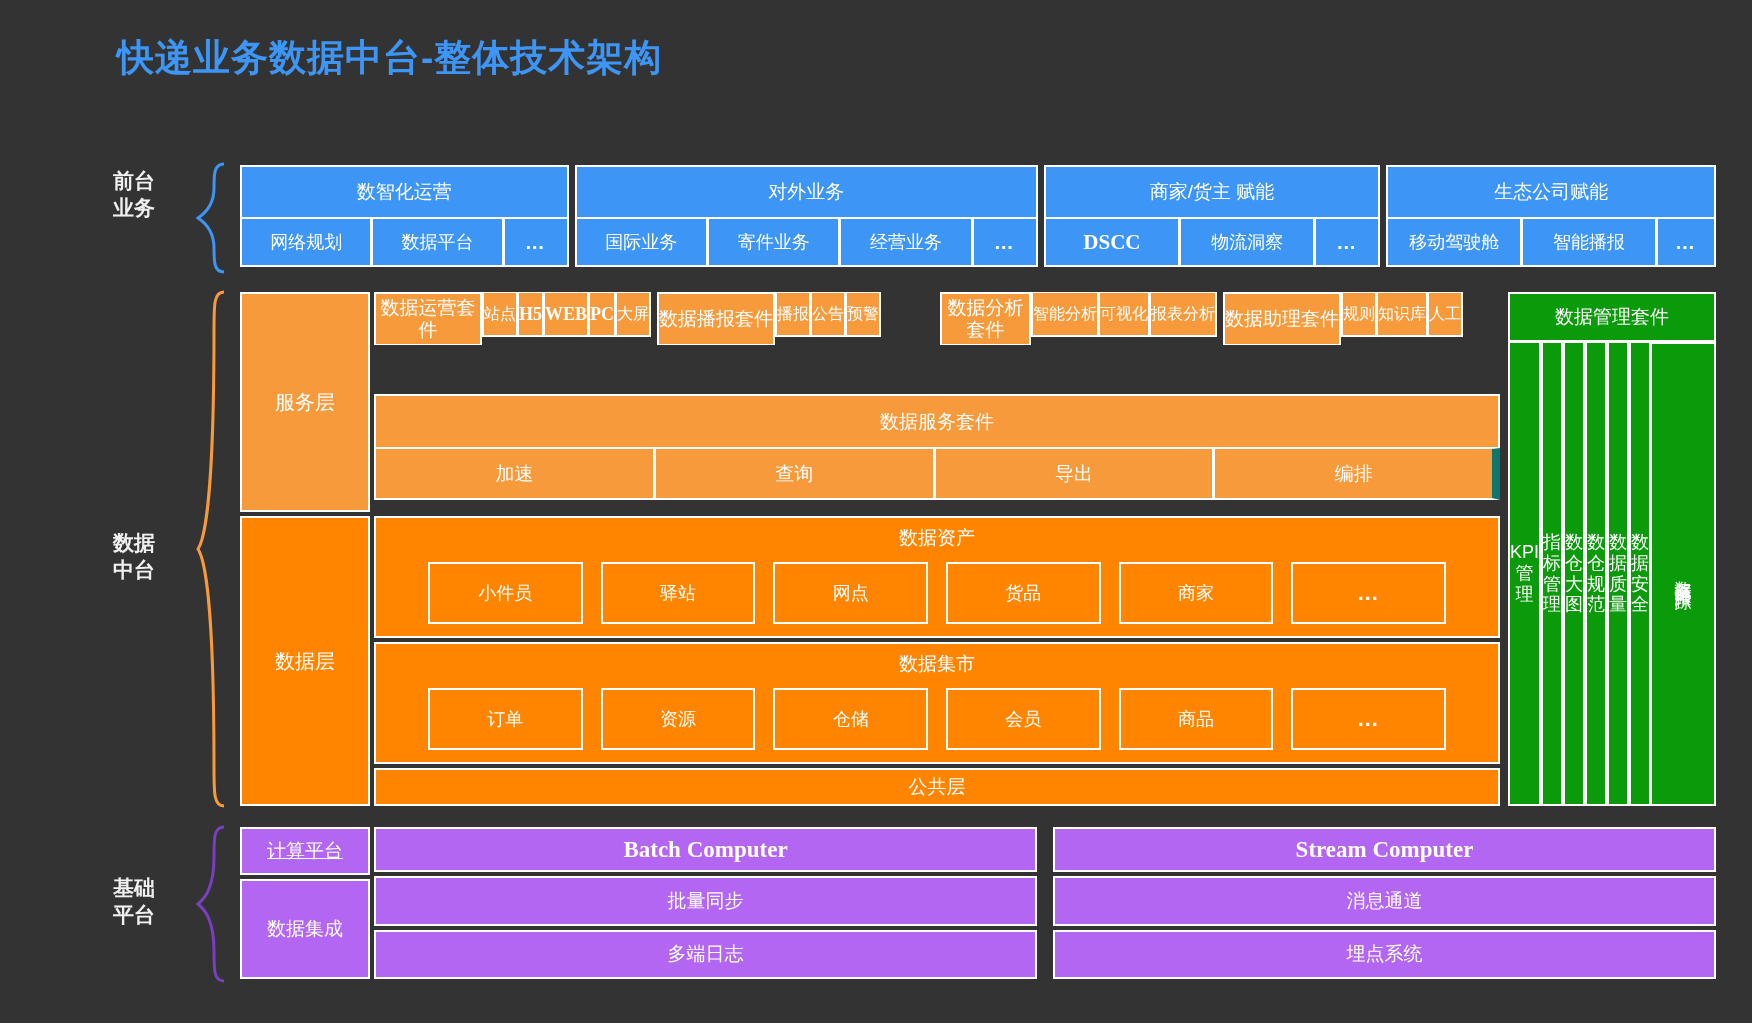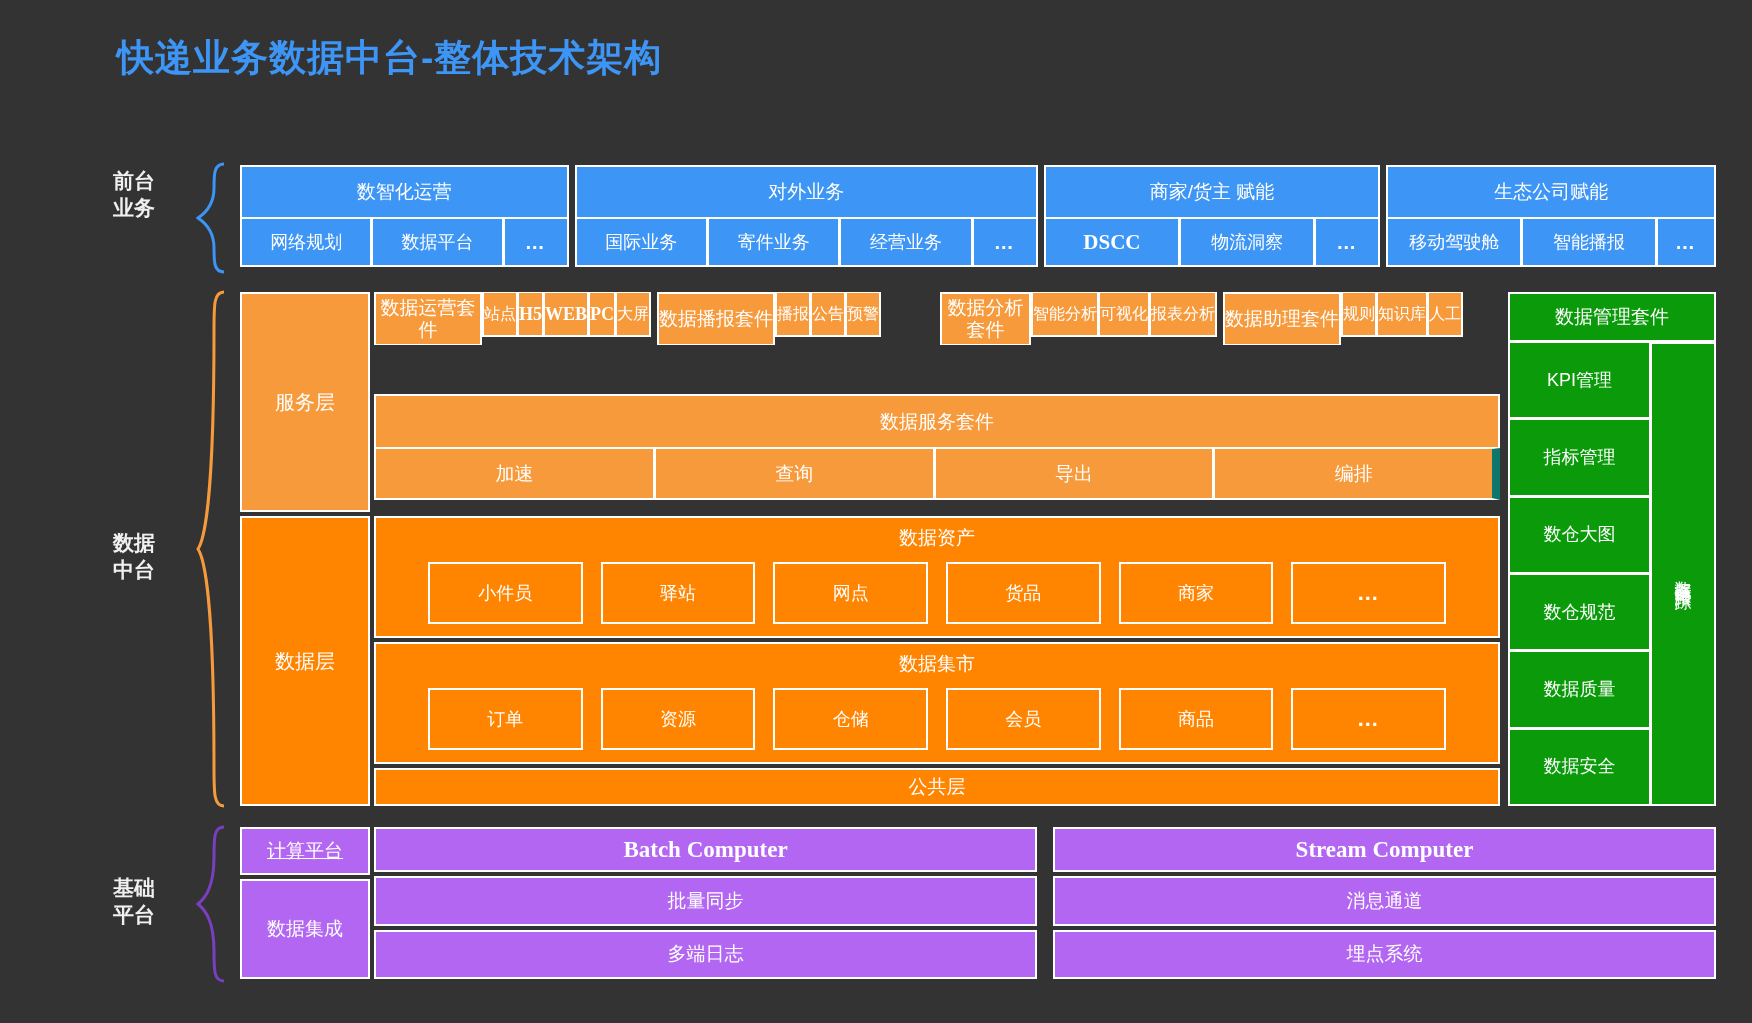--- a/index.html
+++ b/index.html
@@ -109,21 +109,21 @@
     background:#ff8400;border:2px solid #ffffff;height:48px;font-size:19px;
   }
 
   
   .green-band{position:absolute;left:1508px;top:292px;width:208px;height:514px;display:flex;gap:0;}
   .green-main{flex:1;display:flex;flex-direction:column;}
   .green-head{
     background:#0a9a0a;border:2px solid #ffffff;height:50px;font-size:19px;
   }
   .green-split{flex:1;display:flex;}
-  .green-list{flex:1;display:flex;flex-direction:column;}
+  .green-list{flex:1;display:flex;flex-direction:row;}
   .green-item{
     flex:1;background:#0a9a0a;border:2px solid #ffffff;border-top:1px solid #ffffff;
     font-size:18px;
   }
   .green-vert{
     width:62px;background:#0a9a0a;border:2px solid #ffffff;border-left:1px solid #ffffff;
     font-size:17px;letter-spacing:2px;
     writing-mode:vertical-rl;text-orientation:upright;
     display:flex;align-items:center;justify-content:center;
   }

